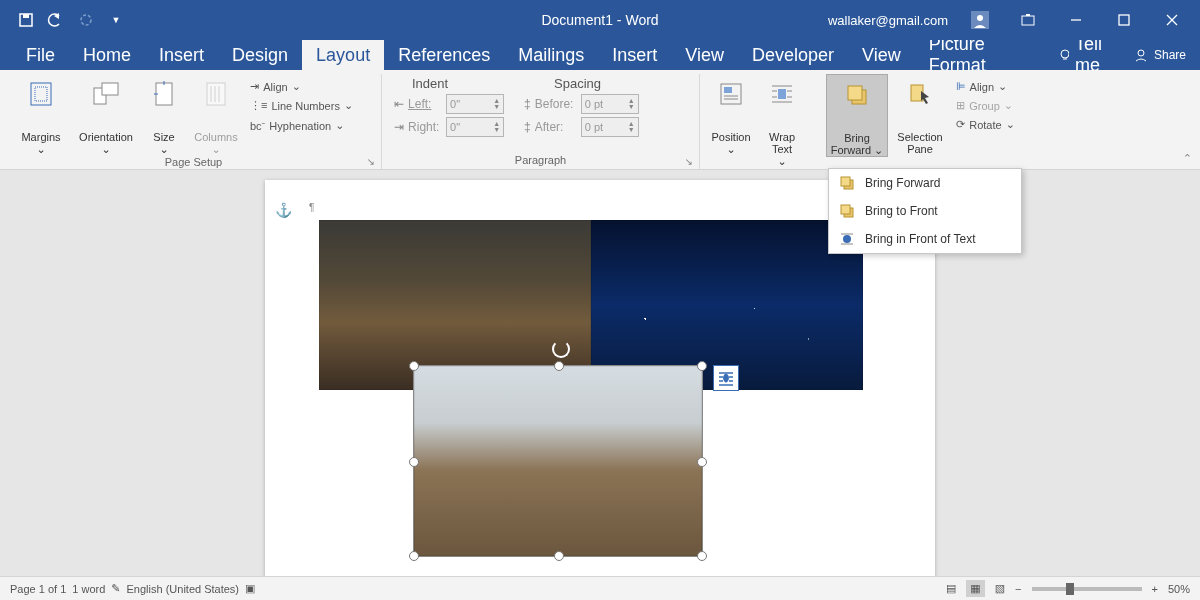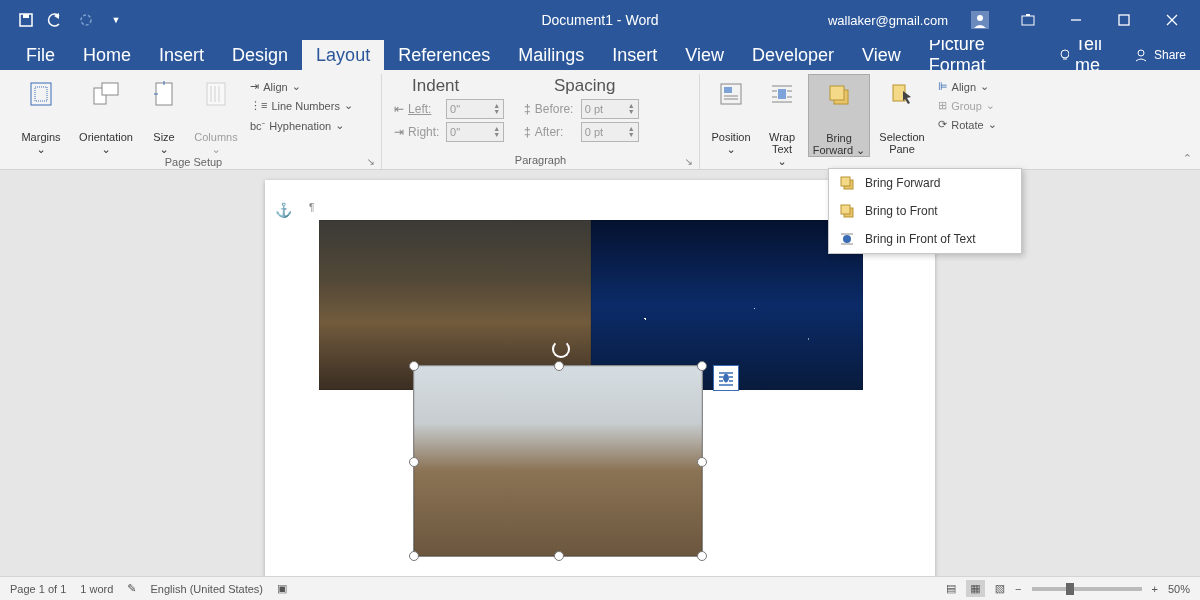--- a/index.html
+++ b/index.html
@@ -21,38 +21,38 @@
 .group .ctrls{flex:1;display:flex;align-items:flex-start;gap:4px;}
 .group .label{text-align:center;font-size:11px;color:#666;height:18px;display:flex;align-items:center;justify-content:center;position:relative;}
 .group .label .dlauncher{position:absolute;right:0;bottom:2px;font-size:10px;color:#888;}
 .bigbtn{display:flex;flex-direction:column;align-items:center;justify-content:flex-start;width:58px;padding-top:4px;gap:21px;cursor:pointer;text-align:center;}
 .bigbtn .ic{width:32px;height:32px;display:flex;align-items:center;justify-content:center;}
 .bigbtn .lbl{font-size:11px;line-height:12px;}
 .bigbtn.sel{background:#c9c9c9;border:1px solid #aaa;}
 .smallcol{display:flex;flex-direction:column;gap:2px;padding-top:4px;}
 .smallitem{display:flex;align-items:center;gap:4px;font-size:11px;color:#555;padding:2px 4px;white-space:nowrap;}
 .paragroup{display:flex;flex-direction:column;padding:2px 6px;}
-.paragroup .hdrrow{display:flex;font-size:17px;color:#555;}
+.paragroup .hdrrow{display:flex;font-size:13px;color:#555;}
 .paragroup .row{display:flex;align-items:center;gap:4px;margin-top:3px;}
 .spin{width:58px;height:20px;border:1px solid #b5b5b5;background:#eee;display:flex;align-items:center;padding:0 3px;justify-content:space-between;font-size:11px;color:#999;}
 .spin .arrs{display:flex;flex-direction:column;font-size:7px;line-height:6px;color:#888;}
 .dropdown{position:absolute;top:168px;left:828px;width:194px;background:#fff;border:1px solid #c7c7c7;box-shadow:2px 2px 6px rgba(0,0,0,0.2);z-index:50;}
 .dropdown .ditem{display:flex;align-items:center;gap:10px;padding:6px 10px;font-size:12px;cursor:pointer;}
 .docarea{position:absolute;top:170px;left:0;right:0;bottom:24px;background:#e6e6e6;display:flex;justify-content:center;}
 .page{background:#fff;width:670px;margin-top:10px;box-shadow:0 1px 4px rgba(0,0,0,0.25);position:relative;height:420px;}
 .anchor{position:absolute;top:22px;left:10px;color:#3a6db5;font-size:14px;}
 .photo{position:absolute;background:#888;box-shadow:0 0 0 1px rgba(0,0,0,0.08) inset;}
 .photo1{top:40px;left:54px;width:272px;height:170px;background:linear-gradient(#3b3a36 0%,#524837 35%,#725b3d 60%,#3a2d22 100%);}
 .photo2{top:40px;left:326px;width:272px;height:170px;background:linear-gradient(#05122f 0%,#0b2b68 50%,#081b3d 100%);}
 .photo2::after{content:"";position:absolute;bottom:0;left:0;right:0;height:60%;background:radial-gradient(2px 2px at 20% 30%,#fff 50%,transparent 52%),radial-gradient(1px 1px at 60% 20%,#cde 50%,transparent 52%),radial-gradient(1px 1px at 80% 50%,#fff 50%,transparent 52%);}
 .photo3{top:185px;left:148px;width:290px;height:192px;background:linear-gradient(#d6dde2 0%,#c7cdd0 30%,#8b7355 55%,#6b573e 100%);border:1px solid #888;}
 .handle{width:10px;height:10px;border:1px solid #777;background:#fff;border-radius:50%;position:absolute;}
 .layoutbtn{position:absolute;top:185px;left:448px;width:26px;height:26px;border:1px solid #3a6db5;background:#fff;display:flex;align-items:center;justify-content:center;}
 .rot{position:absolute;top:160px;left:287px;width:18px;height:18px;border:2px solid #fff;border-radius:50%;border-top-color:transparent;}
-.statusbar{position:absolute;bottom:0;left:0;right:0;height:24px;background:#f3f3f3;border-top:1px solid #d4d4d4;display:flex;align-items:center;padding:8px 10px;font-size:11px;color:#555;gap:14px;}
+.statusbar{position:absolute;bottom:0;left:0;right:0;height:24px;background:#f3f3f3;border-top:1px solid #d4d4d4;display:flex;align-items:center;padding:8px 10px;font-size:11px;color:#555;gap:6px;}
 .statusbar .right{margin-left:auto;display:flex;align-items:center;gap:10px;}
 .zoomslider{width:110px;height:4px;background:#bbb;position:relative;}
 .zoomslider .thumb{position:absolute;top:-4px;left:34px;width:8px;height:12px;background:#666;}
 svg{display:block;}
 .collapse-caret{position:absolute;right:8px;bottom:4px;color:#888;font-size:11px;}
 </style>
 </head>
 <body>
 
 <div class="titlebar">
@@ -260,21 +260,21 @@
               <line x1="3" y1="5" x2="23" y2="5" stroke="#888"></line>
               <line x1="3" y1="10" x2="8" y2="10" stroke="#888"></line>
               <line x1="18" y1="10" x2="23" y2="10" stroke="#888"></line>
               <line x1="3" y1="16" x2="8" y2="16" stroke="#888"></line>
               <line x1="18" y1="16" x2="23" y2="16" stroke="#888"></line>
               <line x1="3" y1="21" x2="23" y2="21" stroke="#888"></line>
             </svg>
           </div>
         <div class="lbl"><span>Wrap Text</span><br>⌄</div>
       </div>
-      <div class="bigbtn sel" style="width:62px;">
+      <div class="bigbtn sel" style="width:62px;margin-left:18px;">
         <div class="ic">
             <svg width="26" height="26">
               <rect x="8" y="8" width="14" height="14" fill="#e8c56a" stroke="#b89333"></rect>
               <rect x="4" y="4" width="14" height="14" fill="#f4d988" stroke="#b89333"></rect>
             </svg>
           </div>
         <div class="lbl"><span>Bring Forward</span> ⌄</div>
       </div>
       <div class="bigbtn" style="width:56px;">
         <div class="ic">

